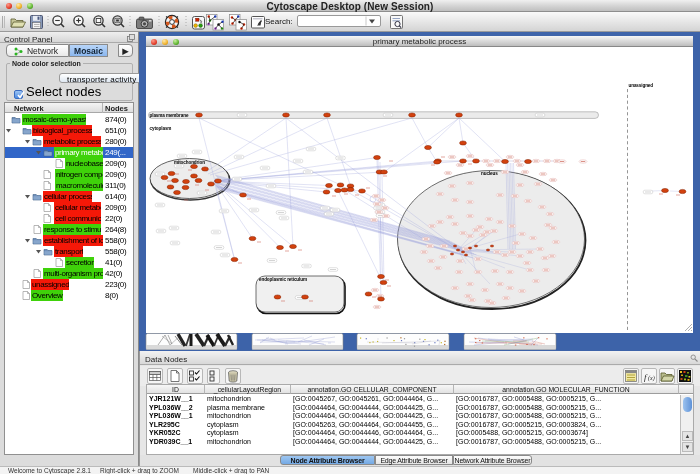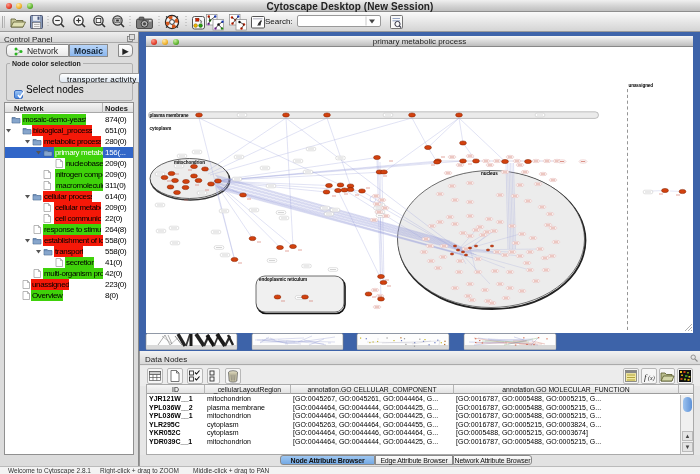--- a/index.html
+++ b/index.html
@@ -234,21 +234,21 @@
             <path d="M5,1.5 L7.4,4.2 L2.6,4.2 Z" fill="#fff"></path>
             <path d="M5,9.5 L7.4,6.8 L2.6,6.8 Z" fill="#fff"></path>
           </svg>
         </div>
     </div>
     <div id="checkbox">
         <svg style="position:absolute; left:0.5px; top:-1.5px;" width="10" height="10" viewBox="0 0 10 10">
           <path d="M2,5 L4,7.5 L8,1.5" fill="none" stroke="#fff" stroke-width="1.6"></path>
         </svg>
       </div>
-    <div class="abs" style="left:26px; top:52px; font-size:10px; color:#000;">Select nodes</div>
+    <div class="abs" style="left:26px; top:52px; font-size:13px; color:#000;">Select nodes</div>
     <div id="tree">
       <div id="tree-head">
           <span style="position:absolute; left:9px; top:1px;">Network</span>
           <span style="position:absolute; left:100px; top:1px;">Nodes</span>
         <div style="position:absolute; left:97px; top:0; width:1px; height:10px; background:#b5b5b5;"></div>
       </div>
       <div style="position:absolute; left:0; top:44px; width:129px; height:11px; background:#3166c8;"></div>
       <svg id="treeicons" style="position:absolute; left:0; top:11px;" width="129" height="192" viewBox="0 0 129 192">
         <defs>
           <g id="tfolder">
@@ -292,21 +292,21 @@
       <div class="trow" style="top:22px;">
           <span class="tlab rbg" style="left:27px; width:60px;">biological_process</span>
           <span class="tcount">651(0)</span>
         </div>
       <div class="trow" style="top:33px;">
           <span class="tlab rbg" style="left:38px; width:58px;">metabolic process&nbsp;&nbsp;&nbsp;&nbsp;</span>
           <span class="tcount">280(0)</span>
         </div>
       <div class="trow" style="top:44px;">
           <span class="tlab gbg" style="left:49px; color:#fff; width:49px;">primary metabol</span>
-          <span class="tcount" style="color:#fff;">156(...</span>
+          <span class="tcount" style="color:#fff;">249(...</span>
         </div>
       <div class="trow" style="top:55px;">
           <span class="tlab gbg" style="left:60px; width:38px;">nucleobase-</span>
           <span class="tcount">209(0)</span>
         </div>
       <div class="trow" style="top:66px;">
           <span class="tlab gbg" style="left:50px; width:48px;">nitrogen compo</span>
           <span class="tcount">209(0)</span>
         </div>
       <div class="trow" style="top:77px;">

